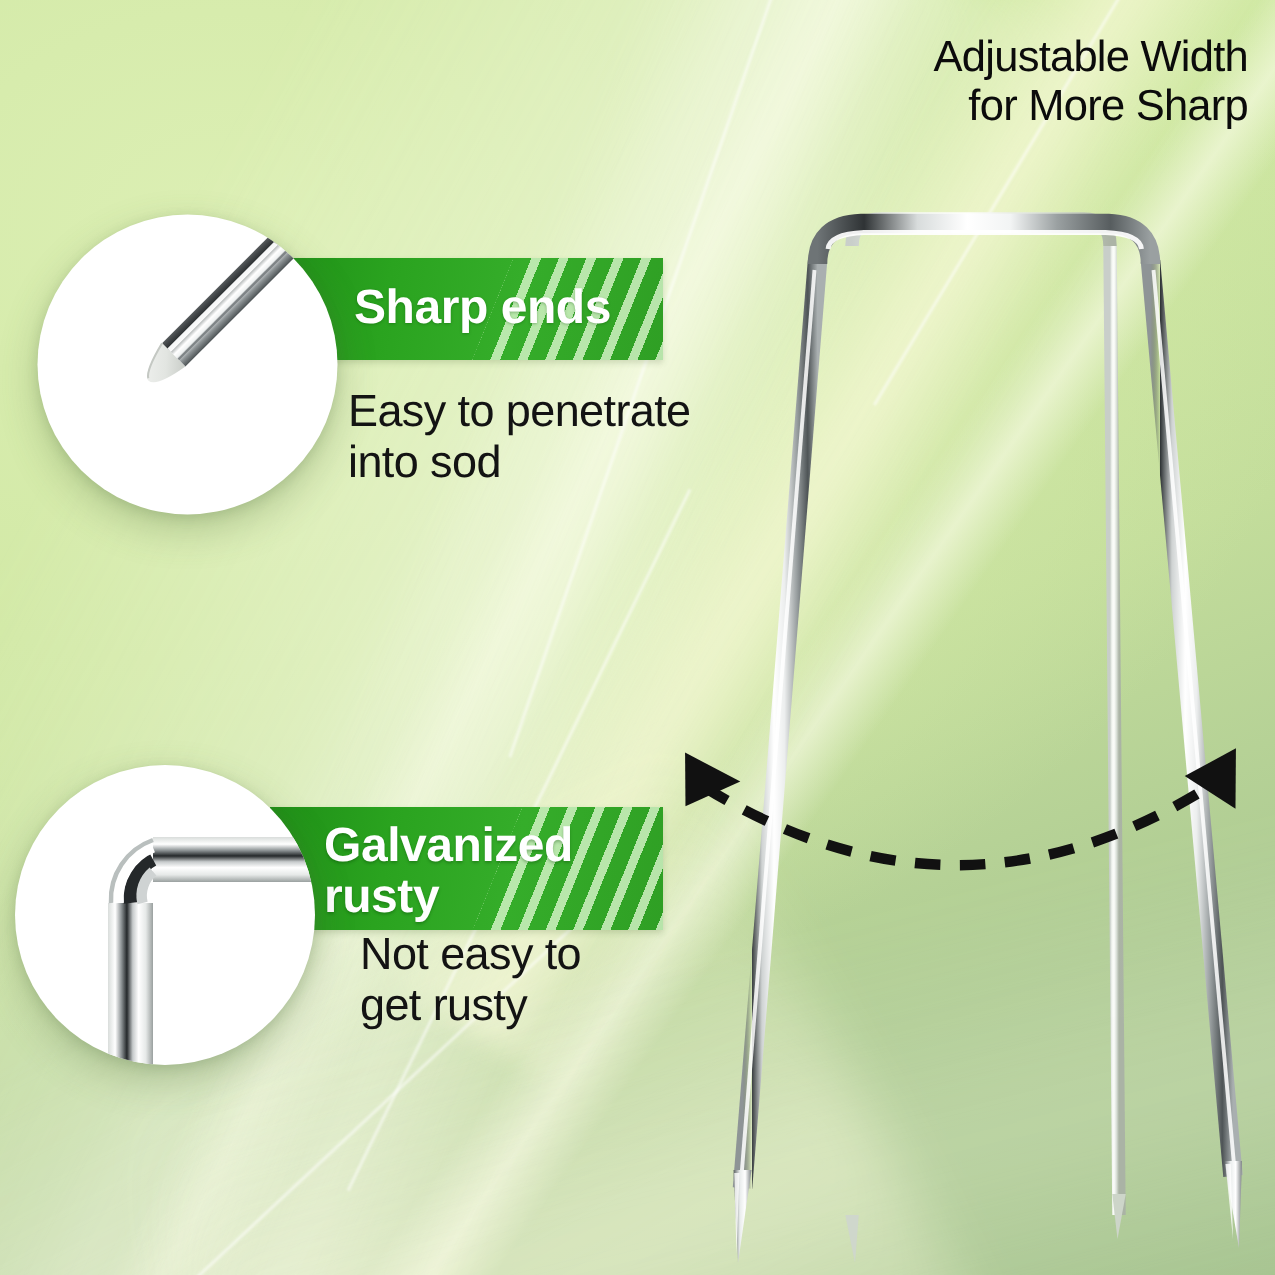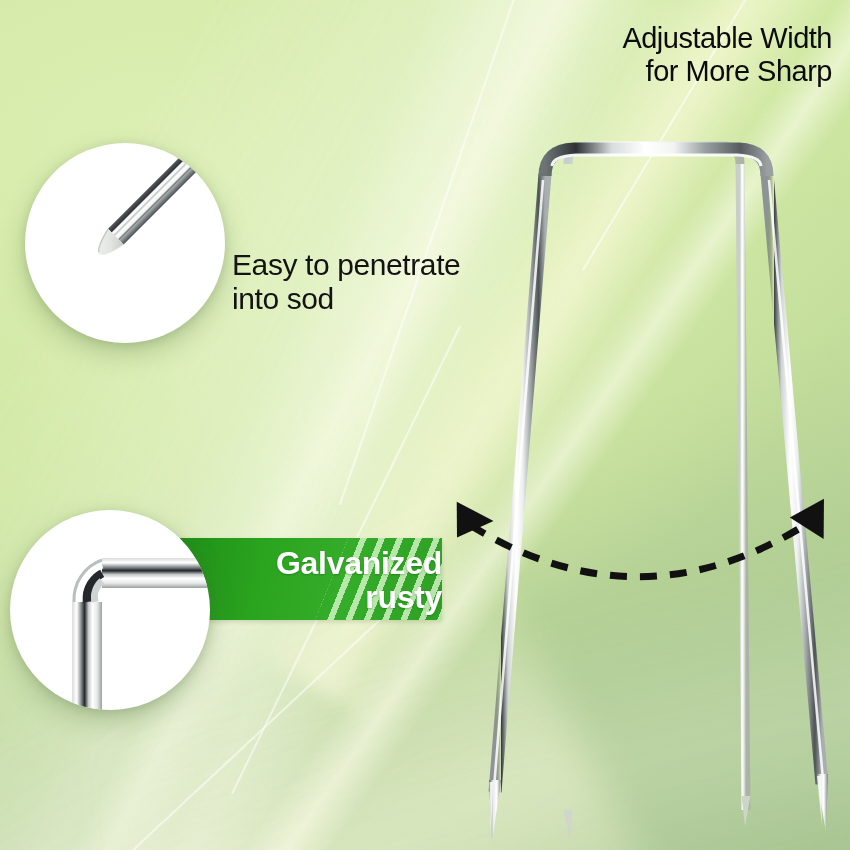--- a/index.html
+++ b/index.html
@@ -67,24 +67,24 @@
     letter-spacing:-.3px;
   }
   .bodytext{
     position:absolute;color:#131313;font-size:30px;line-height:1.12;
     white-space:pre-line;letter-spacing:-.4px;
   }
 
   
   #banner1{left:180px;top:172px;width:262px;height:68px;}
   #banner1 .btext{padding:16px 0 0 56px;}
-  #body1{left:232px;top:248px;width:270px;}
+  #body1{left:232px;top:258px;width:270px;}
   
   #banner2{left:180px;top:538px;width:262px;height:82px;}
-  #banner2 .btext{padding:9px 0 0 0;text-align:right;padding-left:36px;}
+  #banner2 .btext{padding:9px 0 0 0;text-align:left;padding-left:36px;}
   #body2{left:240px;top:620px;width:270px;}
 
   
   .inset{
     position:absolute;border-radius:50%;background:#ffffff;overflow:hidden;
     box-shadow:0 10px 26px rgba(80,110,60,.30), 0 2px 8px rgba(80,110,60,.18);
   }
   #inset1{left:25px;top:143px;width:200px;height:200px;}
   #inset2{left:10px;top:510px;width:200px;height:200px;}
 
@@ -184,20 +184,24 @@
   </div>
 
   <div id="arc">
     <svg width="420" height="150" viewBox="0 0 420 150">
       <path d="M 40 45 Q 210 150 380 42" fill="none" stroke="#111111" stroke-width="7" stroke-dasharray="17 13" stroke-linecap="butt"></path>
       <polygon points="34,18 58,52 18,50" fill="#111111" transform="rotate(-27 38 35)"></polygon>
       <polygon points="386,16 404,52 364,48" fill="#111111" transform="rotate(27 384 34)"></polygon>
     </svg>
   </div>
 
+  <div class="banner" id="banner1">
+    <div class="stripes"></div>
+    <div class="btext">Sharp ends</div>
+  </div>
   <div class="bodytext" id="body1">Easy to penetrate
 into sod</div>
 
   <div class="inset" id="inset1">
     <svg width="200" height="200" viewBox="0 0 200 200">
       <defs>
         <linearGradient id="pinG" x1="0" y1="0" x2="0" y2="1">
           <stop offset="0%" stop-color="#55595b"></stop>
           <stop offset="22%" stop-color="#2e3234"></stop>
           <stop offset="38%" stop-color="#b9bdbd"></stop>
@@ -223,20 +227,22 @@
     </svg>
   </div>
 
   <div class="banner" id="banner2">
     <div class="stripes"></div>
     <div class="btext">
       <span style="display:block">Galvanized</span>
       <span style="display:block">rusty</span>
     </div>
   </div>
+  <div class="bodytext" id="body2">Not easy to
+get rusty</div>
 
   <div class="inset" id="inset2">
     <svg width="200" height="200" viewBox="0 0 200 200">
       <defs>
         <linearGradient id="bendV" x1="0" y1="0" x2="1" y2="0">
           <stop offset="0%" stop-color="#d9dddb"></stop>
           <stop offset="16%" stop-color="#ffffff"></stop>
           <stop offset="30%" stop-color="#8b9193"></stop>
           <stop offset="42%" stop-color="#24282a"></stop>
           <stop offset="55%" stop-color="#c6cacb"></stop>

